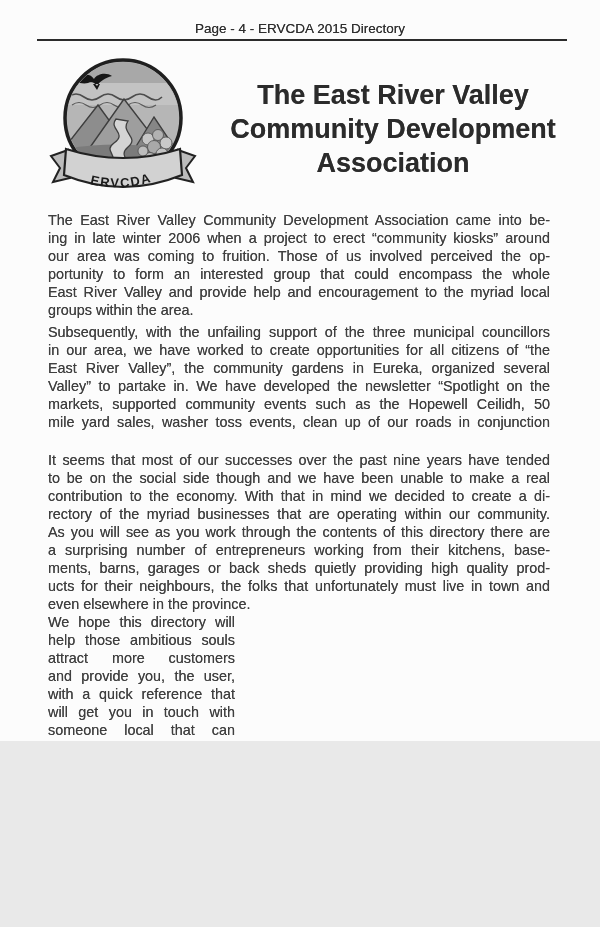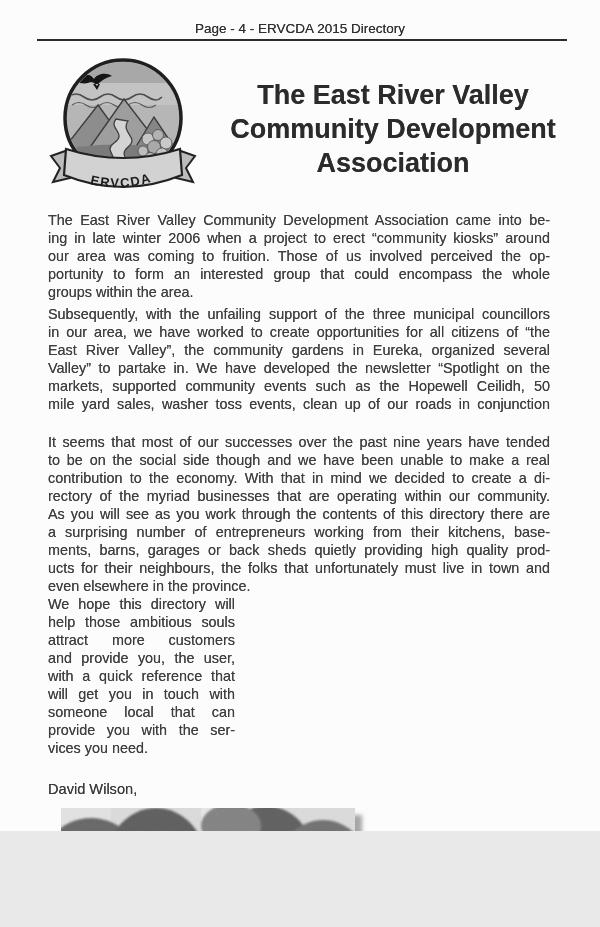--- a/index.html
+++ b/index.html
@@ -1,19 +1,19 @@
 <!DOCTYPE html>
 <html><head>
 <meta charset="utf-8">
 <style>
   * { margin: 0; padding: 0; box-sizing: border-box; }
   html, body { background: #e9e9e9; }
   .page {
     position: relative;
-    width: 600px; height: 831px;
+    width: 600px; height: 741px;
     margin: 0 auto;
     background: #fcfcfc;
     font-family: "Liberation Sans", sans-serif;
     color: #3f3f3f;
     overflow: hidden;
   }
   
   .header { padding-top: 21px; text-align: center; font-size: 13.5px; color: #2e2e2e;
             text-shadow: 0 0 0.5px rgba(46,46,46,0.8); }
   .rule { margin: 3px 33px 0 37px; border-top: 2px solid #2b2b2b; }
@@ -109,20 +109,21 @@
       <div>Association</div>
     </div>
   </div>
 
   <div class="content">
     <div class="para">
         <div class="line">The East River Valley Community Development Association came into be-</div>
         <div class="line">ing in late winter 2006 when a project to erect “community kiosks” around</div>
         <div class="line">our area was coming to fruition. Those of us involved perceived the op-</div>
         <div class="line">portunity to form an interested group that could encompass the whole</div>
+        <div class="line">East River Valley and provide help and encouragement to the myriad local</div>
         <div class="line last">groups within the area.</div>
       </div>
     <div class="para" style="margin-top:4px">
         <div class="line">Subsequently, with the unfailing support of the three municipal councillors</div>
         <div class="line">in our area, we have worked to create opportunities for all citizens of “the</div>
         <div class="line">East River Valley”,  the community gardens in Eureka, organized several</div>
         <div class="line">Valley” to partake in. We have developed the newsletter “Spotlight on the</div>
         <div class="line">markets, supported community events such as the Hopewell Ceilidh, 50</div>
         <div class="line">mile yard sales, washer toss events, clean up of our roads in conjunction</div>
       </div>

